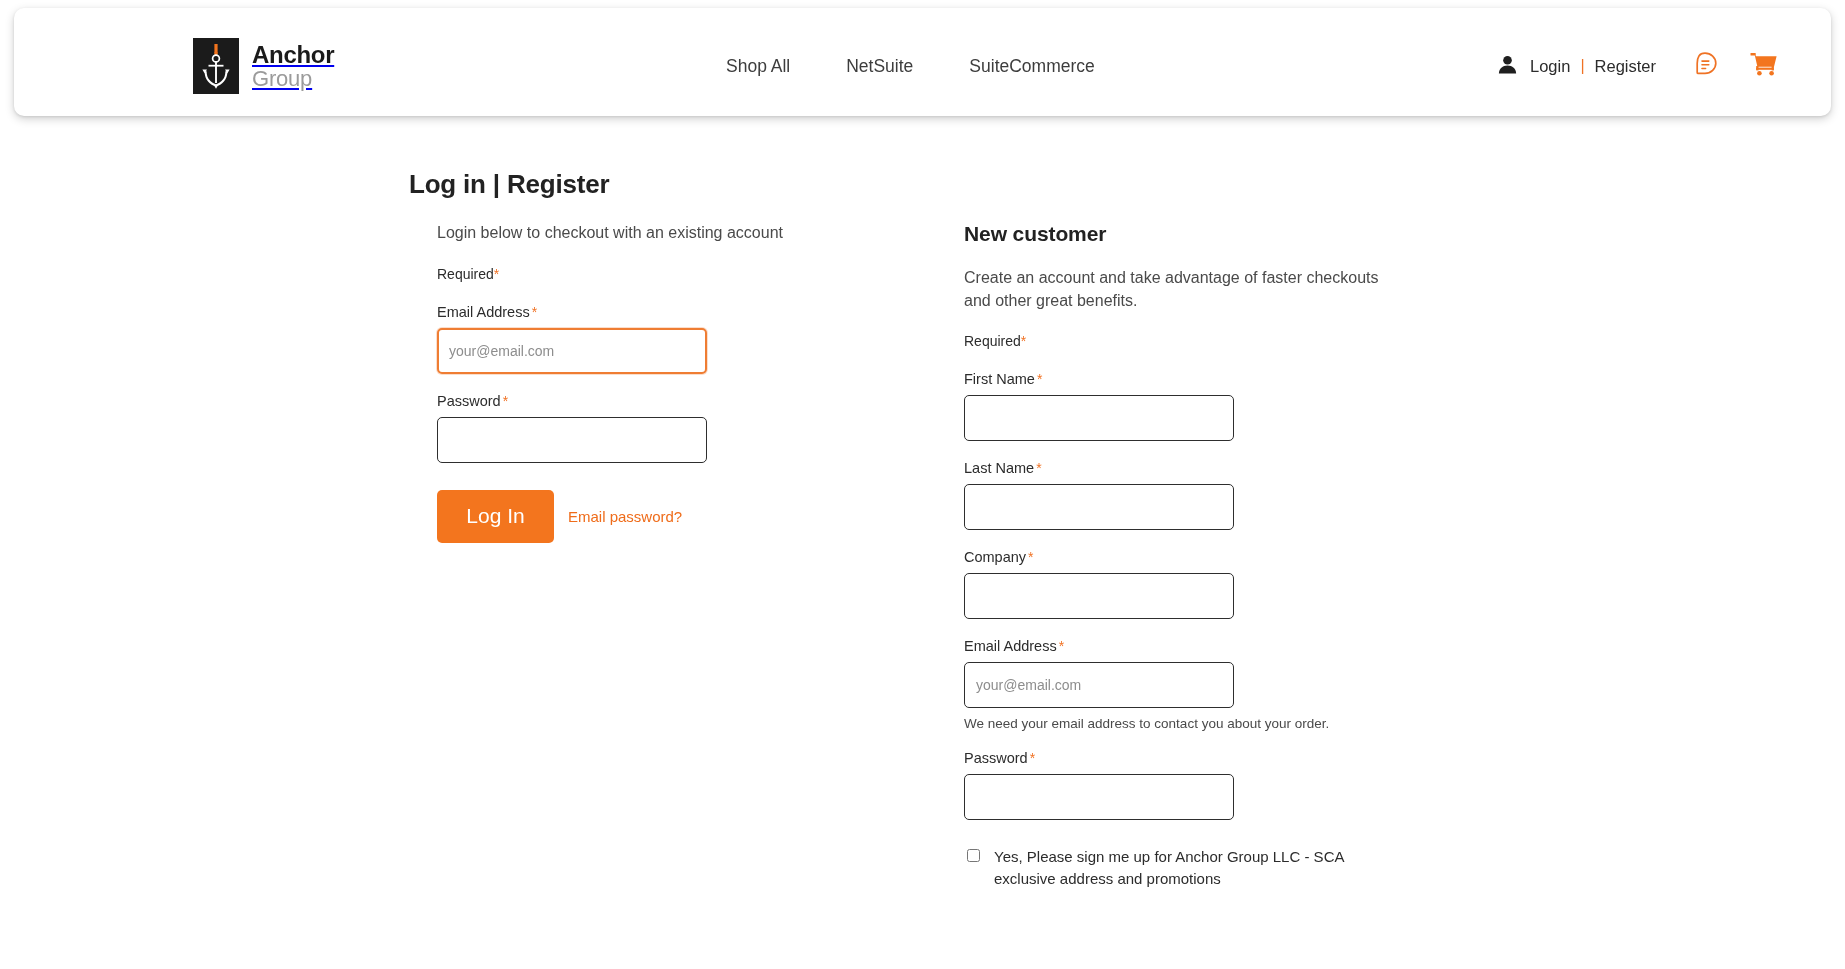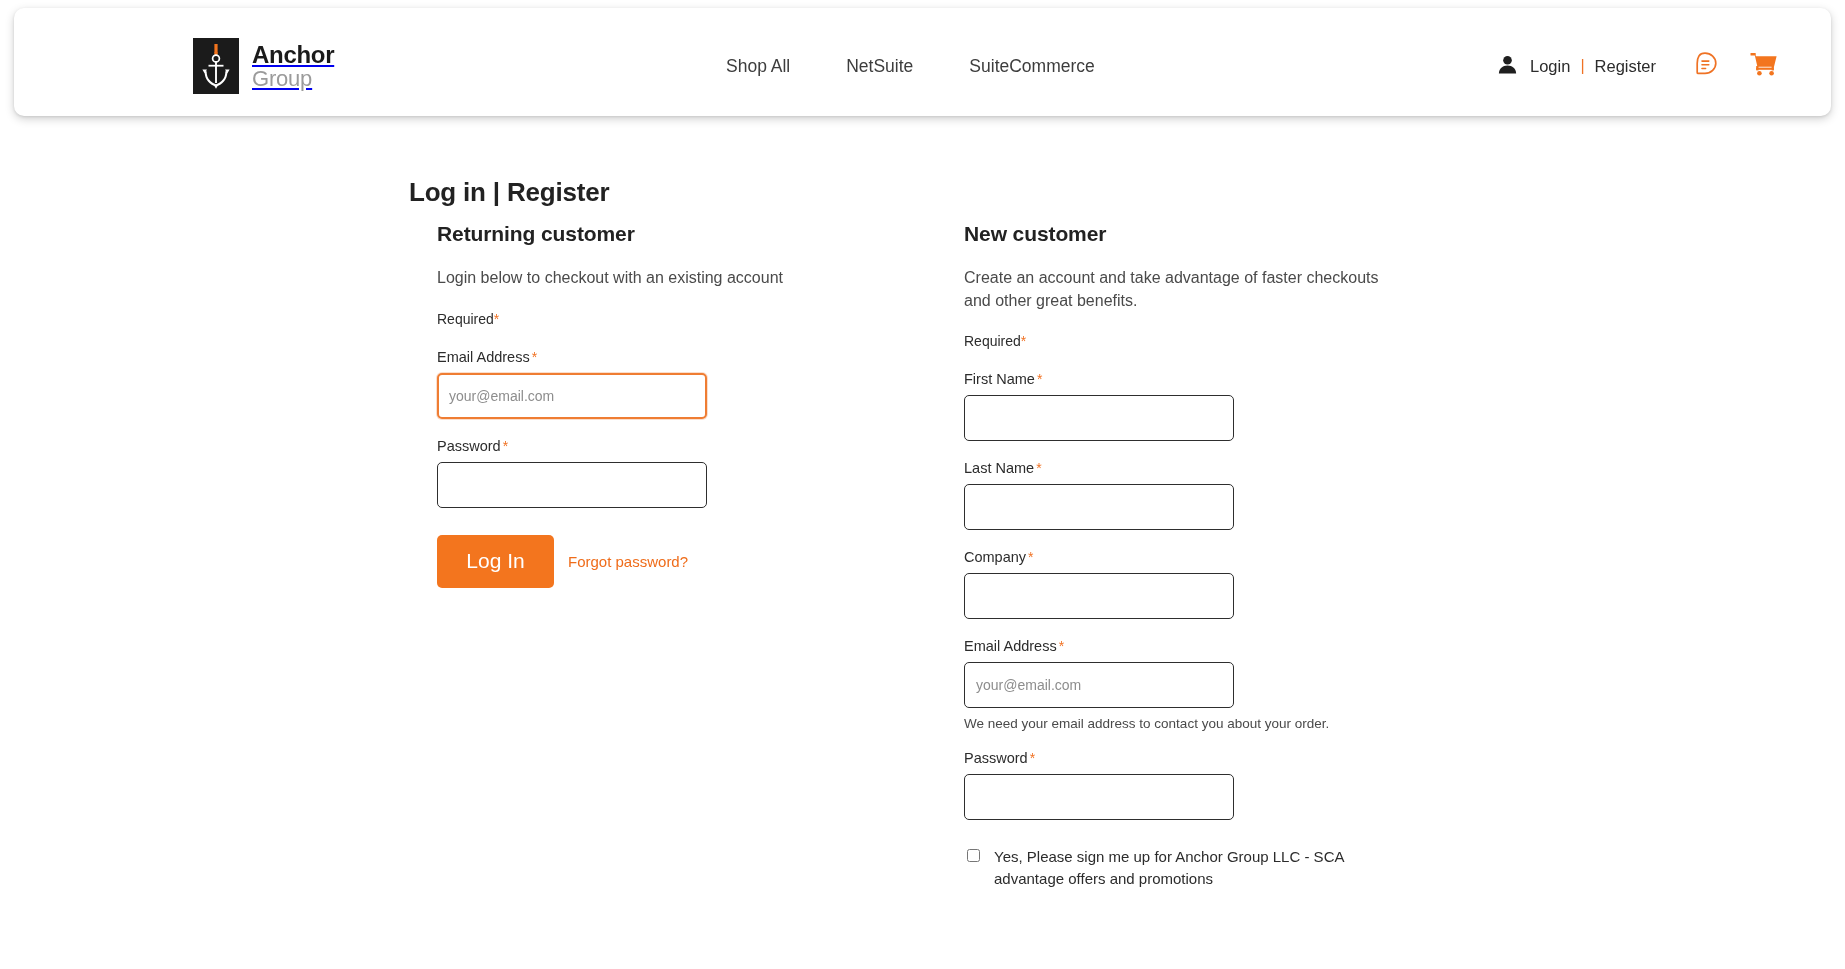--- a/index.html
+++ b/index.html
@@ -106,21 +106,21 @@
     margin: 0 10px;
     user-select: none;
   }
   .quote-icon { display:block; margin-left: 36px; }
   .cart-icon  { display:block; margin-left: 32px; }
 
   
   .page-title {
     position: absolute;
     left: 409px;
-    top: 160px;
+    top: 152px;
     font-size: 26px;
     font-weight: 700;
     color: #222222;
     letter-spacing: -0.2px;
   }
 
   .col {
     position: absolute;
     top: 222px;
   }
@@ -297,21 +297,20 @@
           <circle cx="9.4" cy="22.3" r="2.3" fill="#f3751e"></circle>
           <circle cx="21.6" cy="22.3" r="2.3" fill="#f3751e"></circle>
         </svg>
       </a>
     </div>
   </div>
 
   <h1 class="page-title">Log in | Register</h1>
 
   <section class="col col-left">
-    <h2 class="col-heading">Returning customer</h2>
     <p class="col-sub">Login below to checkout with an existing account</p>
     <p class="required-note">
       <span>Required</span><span class="req-star">*</span>
     </p>
 
     <div class="field">
       <label class="field-label">
         <span>Email Address</span><span class="req-star">*</span>
       </label>
       <input class="text-input focused" type="text" autofocus="" placeholder="your@email.com" style="">
@@ -319,21 +318,21 @@
 
     <div class="field">
       <label class="field-label">
         <span>Password</span><span class="req-star">*</span>
       </label>
       <input class="text-input" type="password" placeholder="" style="">
     </div>
 
     <div class="login-row">
       <button class="login-btn">Log In</button>
-      <a class="forgot-link" href="#">Forgot password?</a>
+      <a class="forgot-link" href="#">Email password?</a>
     </div>
   </section>
 
   <section class="col col-right">
     <h2 class="col-heading">New customer</h2>
     <p class="col-sub">Create an account and take advantage of faster checkouts and other great benefits.</p>
     <p class="required-note">
       <span>Required</span><span class="req-star">*</span>
     </p>
 
@@ -369,17 +368,17 @@
     <div class="field">
       <label class="field-label">
         <span>Password</span><span class="req-star">*</span>
       </label>
       <input class="text-input" type="password" placeholder="" style="">
     </div>
 
 
     <div class="checkbox-row">
       <input type="checkbox" style="">
-      <span class="checkbox-label">Yes, Please sign me up for Anchor Group LLC - SCA advantage offers and promotions</span>
+      <span class="checkbox-label">Yes, Please sign me up for Anchor Group LLC - SCA exclusive address and promotions</span>
     </div>
   </section>
 
 </div>
 
 </body></html>

